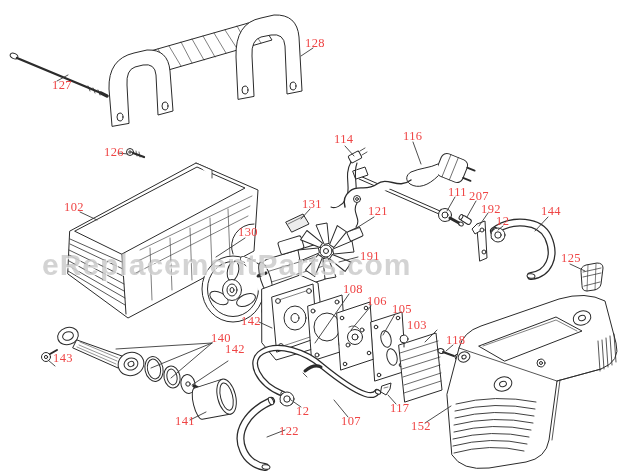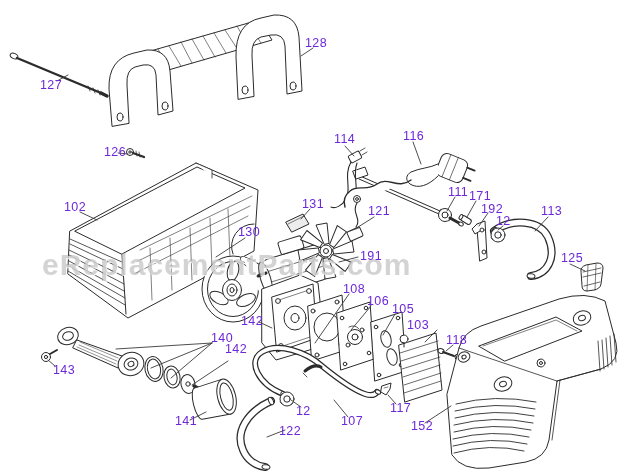--- a/index.html
+++ b/index.html
@@ -1,20 +1,20 @@
 <!DOCTYPE html>
 <html><head>
 <meta charset="utf-8">
 <style>
   html,body{margin:0;padding:0;background:#fff;}
   .stage{position:relative;width:620px;height:472px;background:#fff;overflow:hidden;
          font-family:"Liberation Sans",sans-serif;}
   .stage svg{position:absolute;left:0;top:0;}
-  .co{position:absolute;font-size:12.5px;color:#6d28d9;letter-spacing:.4px;
-      line-height:1;white-space:nowrap;z-index:10;}
+  .co{position:absolute;font-size:12.5px;color:#ef4444;letter-spacing:.4px;
+      line-height:1;white-space:nowrap;z-index:10;font-family:Liberation Serif, serif;}
   .watermark{position:absolute;left:42px;top:248px;width:330px;z-index:5;
       font-size:30px;font-weight:bold;color:rgba(150,150,150,0.42);
       text-shadow:1px 1px 0 rgba(255,255,255,0.8);letter-spacing:1px;
       pointer-events:none;}
 </style>
 </head>
 <body>
 
 <div class="stage">
 
@@ -322,45 +322,45 @@
     <path d="M285,430 L267,437"></path>
     <path d="M348,417 L334,400"></path>
     <path d="M396,404 L388,395"></path>
     <path d="M425,423 L451,406"></path>
   </g>
 </g>
 </svg>
 
 <div class="watermark">eReplacementParts.com</div>
 
-<div class="co" style="left:40px;top:79px">127</div>
+<div class="co" style="left:52px;top:79px">127</div>
 <div class="co" style="left:305px;top:37px">128</div>
 <div class="co" style="left:104px;top:146px">126</div>
 <div class="co" style="left:64px;top:201px">102</div>
 <div class="co" style="left:302px;top:198px">131</div>
 <div class="co" style="left:238px;top:226px">130</div>
 <div class="co" style="left:360px;top:250px">191</div>
 <div class="co" style="left:368px;top:205px">121</div>
 <div class="co" style="left:334px;top:133px">114</div>
 <div class="co" style="left:403px;top:130px">116</div>
 <div class="co" style="left:448px;top:186px">111</div>
-<div class="co" style="left:469px;top:190px">171</div>
+<div class="co" style="left:469px;top:190px">207</div>
 <div class="co" style="left:481px;top:203px">192</div>
 <div class="co" style="left:496px;top:215px">12</div>
-<div class="co" style="left:541px;top:205px">113</div>
+<div class="co" style="left:541px;top:205px">144</div>
 <div class="co" style="left:561px;top:252px">125</div>
 <div class="co" style="left:343px;top:283px">108</div>
 <div class="co" style="left:367px;top:295px">106</div>
 <div class="co" style="left:392px;top:303px">105</div>
 <div class="co" style="left:407px;top:319px">103</div>
 <div class="co" style="left:446px;top:334px">118</div>
 <div class="co" style="left:241px;top:315px">142</div>
 <div class="co" style="left:211px;top:332px">140</div>
 <div class="co" style="left:225px;top:343px">142</div>
-<div class="co" style="left:53px;top:364px">143</div>
+<div class="co" style="left:53px;top:352px">143</div>
 <div class="co" style="left:175px;top:415px">141</div>
 <div class="co" style="left:296px;top:405px">12</div>
 <div class="co" style="left:279px;top:425px">122</div>
 <div class="co" style="left:341px;top:415px">107</div>
 <div class="co" style="left:390px;top:402px">117</div>
 <div class="co" style="left:411px;top:420px">152</div>
 
 </div>
 
 </body></html>

